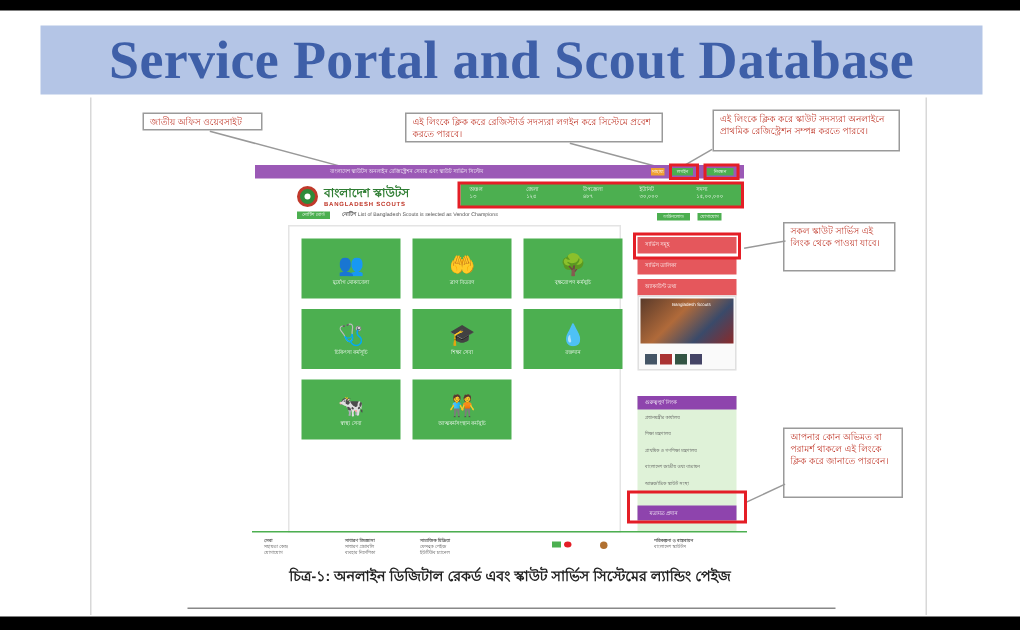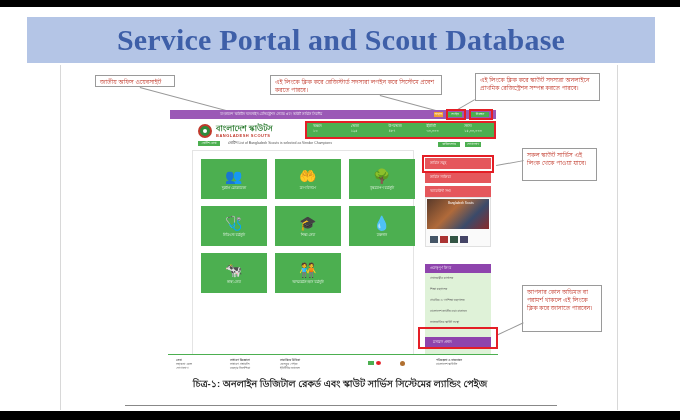--- a/index.html
+++ b/index.html
@@ -1,20 +1,20 @@
 <!DOCTYPE html>
 <html><head>
 <meta charset="utf-8">
 <style>
   * { box-sizing: border-box; margin: 0; padding: 0; }
   body { width: 680px; height: 420px; background: #ffffff; font-family: "Liberation Sans", sans-serif; position: relative; overflow: hidden; }
   .topbar { position: absolute; left: 0; top: 0; width: 680px; height: 7px; background: #000; }
   .bottombar { position: absolute; left: 0; top: 411px; width: 680px; height: 9px; background: #000; }
   .title-banner { position: absolute; left: 27px; top: 17px; width: 628px; height: 46px; background: #b4c5e6; display: flex; align-items: center; justify-content: center; }
-  .title-banner span { font-family: "Liberation Serif", serif; font-weight: bold; font-size: 30px; color: #3e5fa8; letter-spacing: 0.2px; }
+  .title-banner span { font-family: "Liberation Serif", serif; font-weight: bold; font-size: 36px; color: #3e5fa8; letter-spacing: 0.2px; }
   .page-frame { position: absolute; left: 60px; top: 65px; width: 558px; height: 345px; border-left: 1px solid #d8d8d8; border-right: 1px solid #d8d8d8; }
   .rule { position: absolute; left: 125px; top: 405px; width: 432px; height: 1px; background: #888; }
 
   .callout { position: absolute; background: #fff; border: 1px solid #9a9a9a; color: #c0392b; font-size: 6px; line-height: 8px; padding: 2px 4px; }
   .callout-line { position: absolute; height: 1px; background: #999; transform-origin: 0 0; }
 
   .site { position: absolute; left: 170px; top: 110px; width: 326px; height: 245px; background: #fff; }
   .purple-bar { position: absolute; left: 0; top: 0; width: 326px; height: 9px; background: #9b59b6; display: flex; align-items: center; }
   .purple-bar .marquee { color: #fff; font-size: 3.5px; margin-left: 50px; }
   .pbtn { position: absolute; top: 2px; height: 5px; font-size: 3px; color: #fff; text-align: center; line-height: 5px; }

